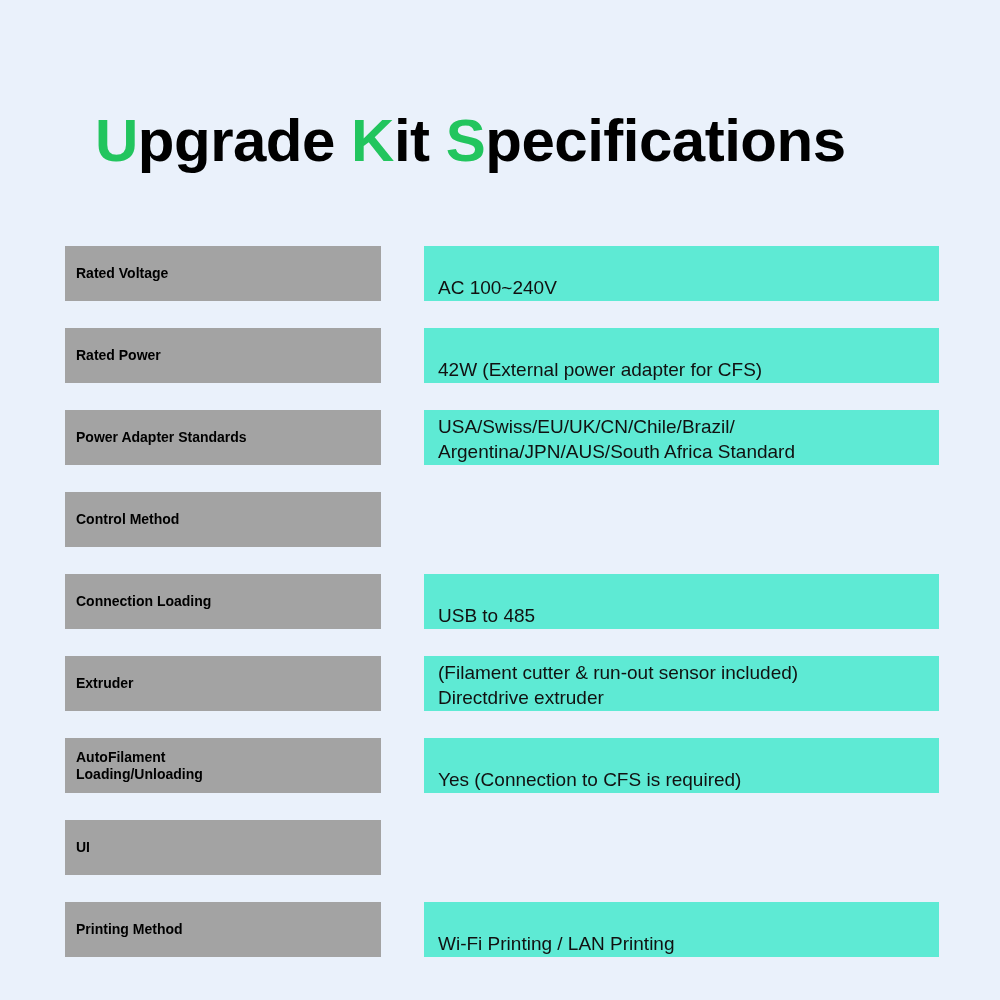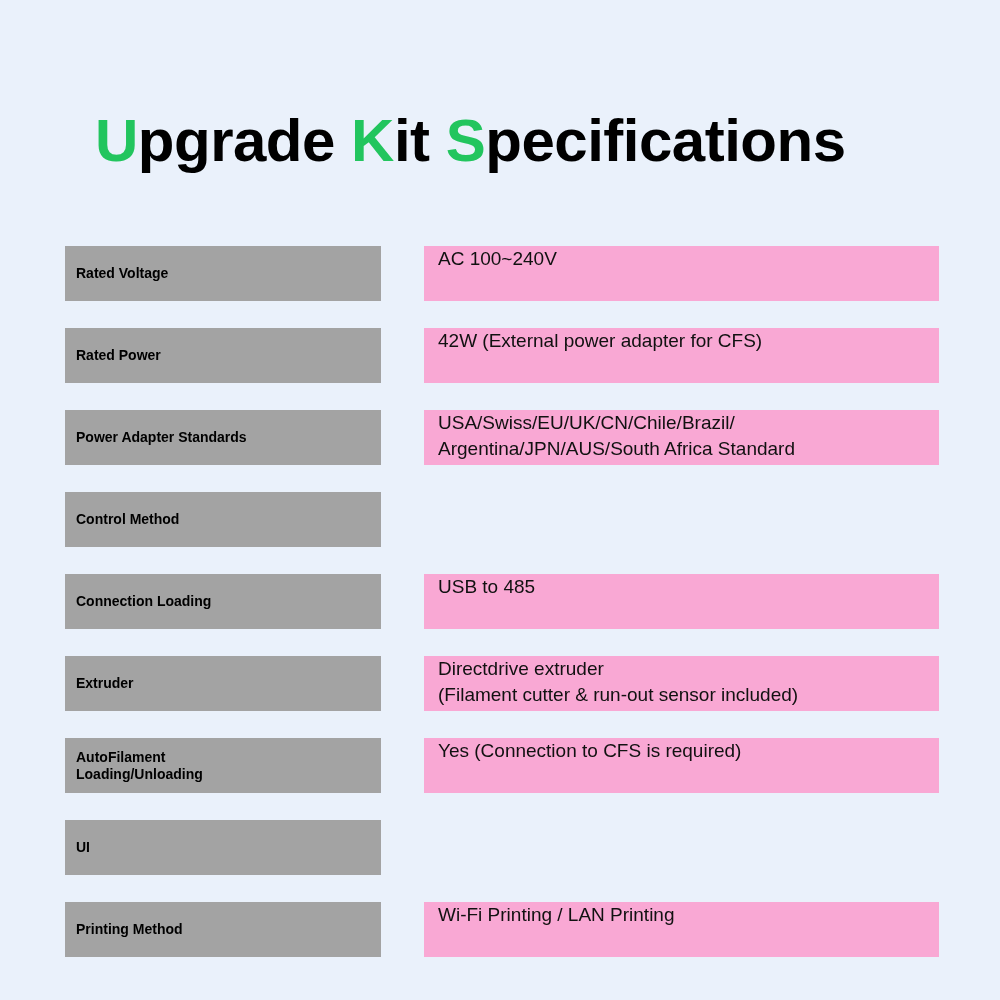--- a/index.html
+++ b/index.html
@@ -74,25 +74,25 @@
     line-height: 1.18;
   }
 
   .spacer {
     flex: 0 0 43px;
     width: 43px;
   }
 
   .spec-value {
     flex: 1 1 auto;
-    background: #f9a8d4;
+    background: #5eead4;
     color: #111111;
     display: flex;
     flex-direction: column;
-    justify-content: flex-start;
+    justify-content: flex-end;
     padding: 0 14px;
     box-sizing: border-box;
     font-size: 19px;
     font-weight: 400;
     line-height: 1.35;
   }
 
   .line {
     display: block;
     white-space: nowrap;
@@ -148,22 +148,22 @@
         <div class="spec-value">
           <span class="line">USB to 485</span>
         </div>
       </div>
       <div class="spec-row">
         <div class="spec-label">
           <span class="line">Extruder</span>
         </div>
         <div class="spacer"></div>
         <div class="spec-value">
+          <span class="line">(Filament cutter &amp; run-out sensor included)</span>
           <span class="line">Directdrive extruder</span>
-          <span class="line">(Filament cutter &amp; run-out sensor included)</span>
         </div>
       </div>
       <div class="spec-row">
         <div class="spec-label">
           <span class="line">AutoFilament</span>
           <span class="line">Loading/Unloading</span>
         </div>
         <div class="spacer"></div>
         <div class="spec-value">
           <span class="line">Yes (Connection to CFS is required)</span>

